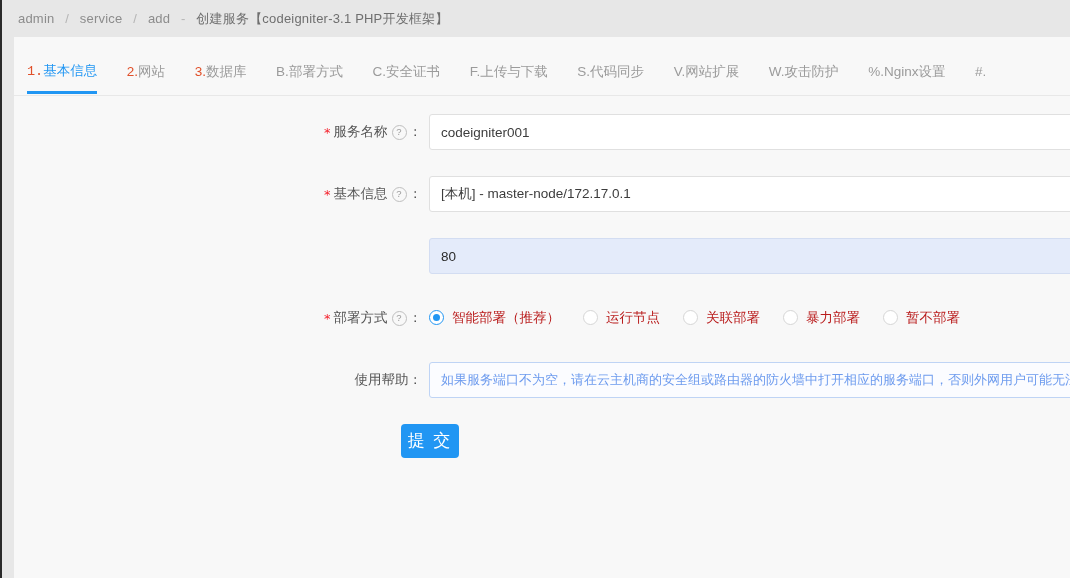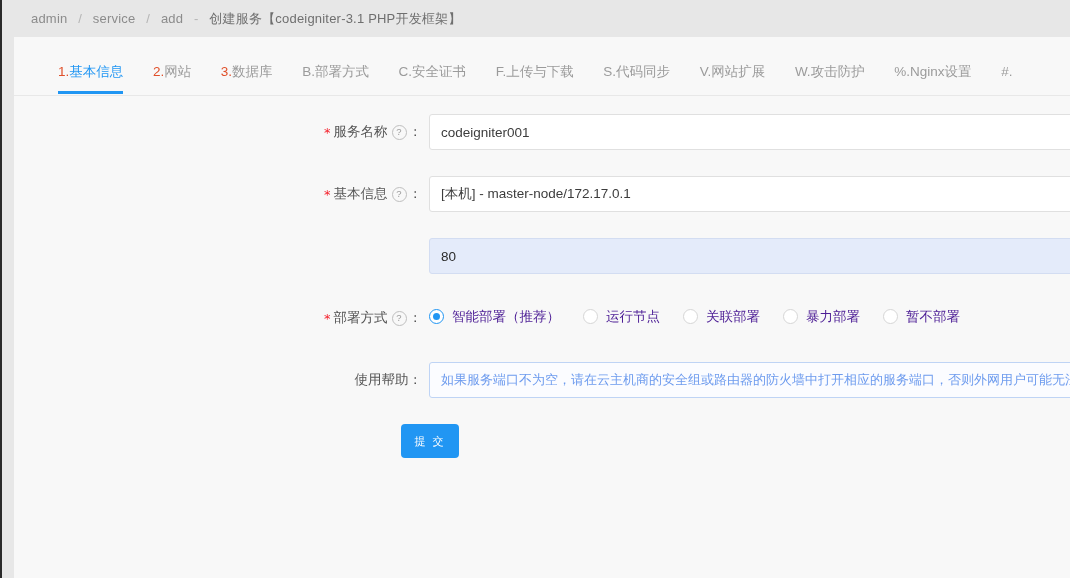--- a/index.html
+++ b/index.html
@@ -34,21 +34,21 @@
   
   .breadcrumb-bar {
     position: absolute;
     left: 2px; top: 0;
     width: 1068px; height: 37px;
     background: #e7e7e7;
     display: flex;
     align-items: center;
   }
   .breadcrumb {
-    padding-left: 29px;
+    padding-left: 16px;
     font-size: 13px;
     color: #8c8c8c;
     white-space: nowrap;
     letter-spacing: .2px;
   }
   .breadcrumb .crumb-sep {
     margin: 0 7px;
     color: #b5b5b5;
   }
   .breadcrumb .crumb-title {
@@ -88,21 +88,22 @@
     height: 44px;
     line-height: 44px;
     padding: 0 0;
     margin: 0 26px 0 0;
     font-size: 13.5px;
     color: #9b9b9b;
     cursor: pointer;
     vertical-align: top;
   }
   .tab:first-child {
-    margin-left: 44px;
+    margin-left: 13px;
+    font-family: Liberation Mono, monospace;
   }
   .tab .tab-prefix {
     color: #9b9b9b;
   }
   .tab.hot .tab-prefix {
     color: #e0502a;
   }
   .tab.active {
     color: #2196f3;
   }
@@ -192,25 +193,24 @@
   
   .radio-row {
     line-height: 36px;
     white-space: nowrap;
     font-size: 0;
   }
   .radio-item {
     display: inline-block;
     margin-right: 23px;
     font-size: 13.5px;
-    color: #4c1d95;
+    color: #b91c1c;
     cursor: pointer;
     vertical-align: middle;
     line-height: 36px;
-    font-family: Liberation Mono, monospace;
   }
   .radio-dot {
     display: inline-block;
     width: 15px;
     height: 15px;
     box-sizing: border-box;
     border: 1px solid #d6d6d6;
     border-radius: 50%;
     background: #fff;
     vertical-align: -3px;
@@ -257,21 +257,21 @@
     left: 387px;
     top: 0;
     width: 58px;
     height: 34px;
     line-height: 34px;
     text-align: center;
     background: #2196f3;
     color: #ffffff;
     border: none;
     border-radius: 4px;
-    font-size: 11px;
+    font-size: 17px;
     letter-spacing: 2px;
     cursor: pointer;
     font-family: "Liberation Sans", "DejaVu Sans", sans-serif;
     padding: 0;
   }
 </style>
 </head>
 <body>
 
 <div class="page">

